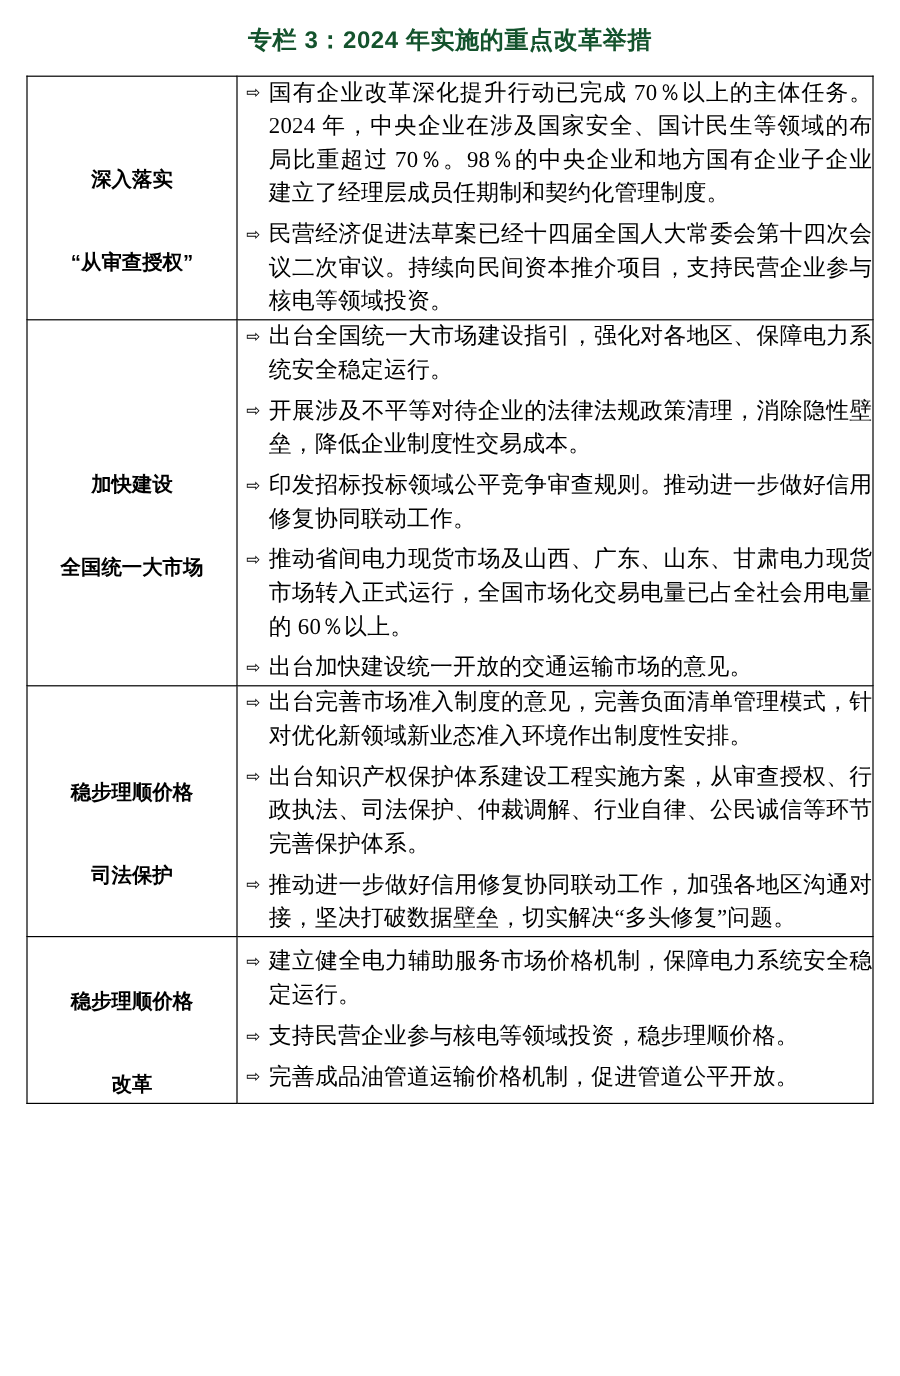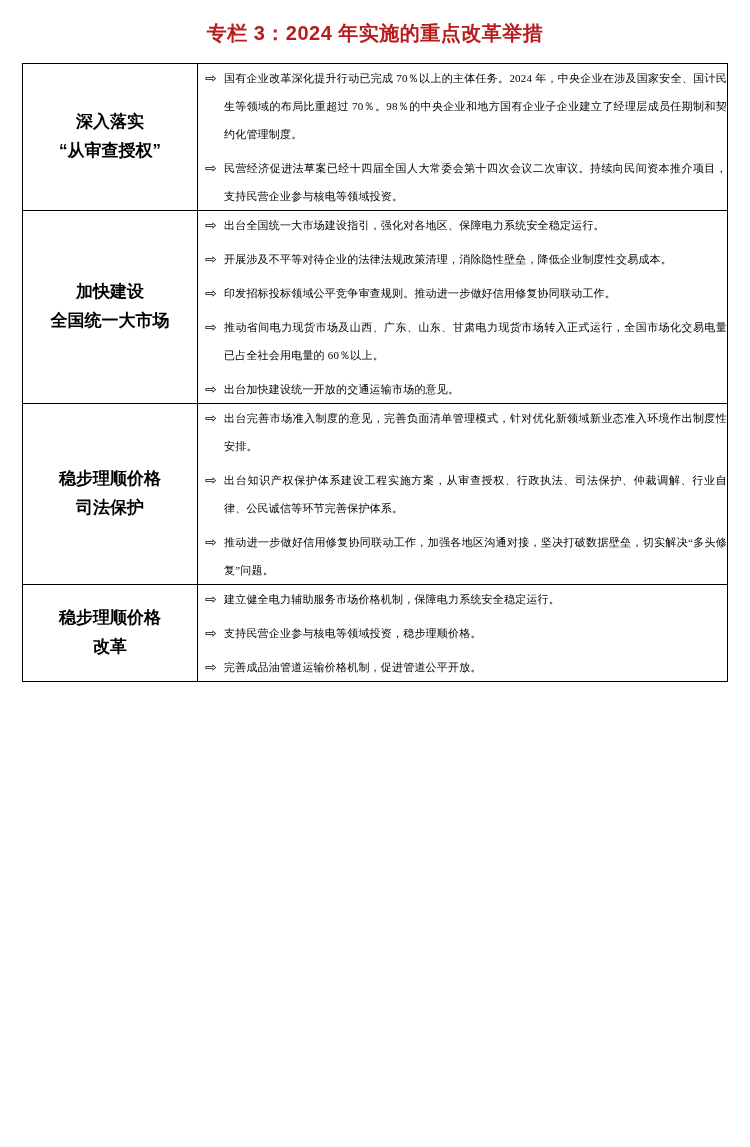--- a/index.html
+++ b/index.html
@@ -18,21 +18,21 @@
     box-sizing: border-box;
     padding: 14px 22px 10px 22px;
   }
   .doc-title {
     text-align: center;
     font-family: "Liberation Sans", "DejaVu Sans", sans-serif;
     font-weight: bold;
     font-size: 20px;
     letter-spacing: 0.5px;
     margin: 6px 0 16px 0;
-    color: #b91c1c;
+    color: #14532d;
   }
   table.box-table {
     width: 706px;
     border-collapse: collapse;
     table-layout: fixed;
     border: 1.5px solid #000;
   }
   table.box-table td {
     border: 1px solid #000;
     vertical-align: middle;
@@ -67,28 +67,29 @@
     flex: 0 0 auto;
     width: 26px;
     text-align: center;
     font-size: 14px;
     line-height: 28px;
     color: #000;
     font-family: "DejaVu Sans", sans-serif;
   }
   .item-text {
     flex: 1 1 auto;
-    font-size: 11px;
+    font-size: 19px;
     line-height: 28px;
     text-align: justify;
     text-justify: inter-ideograph;
     letter-spacing: 0.2px;
   }
   .label-line {
     display: block;
+    margin-top: 40px;
   }
 </style>
 </head>
 <body>
 
 <div class="page">
 
   <div class="doc-title">专栏 3：2024 年实施的重点改革举措</div>
 
   <table class="box-table">

